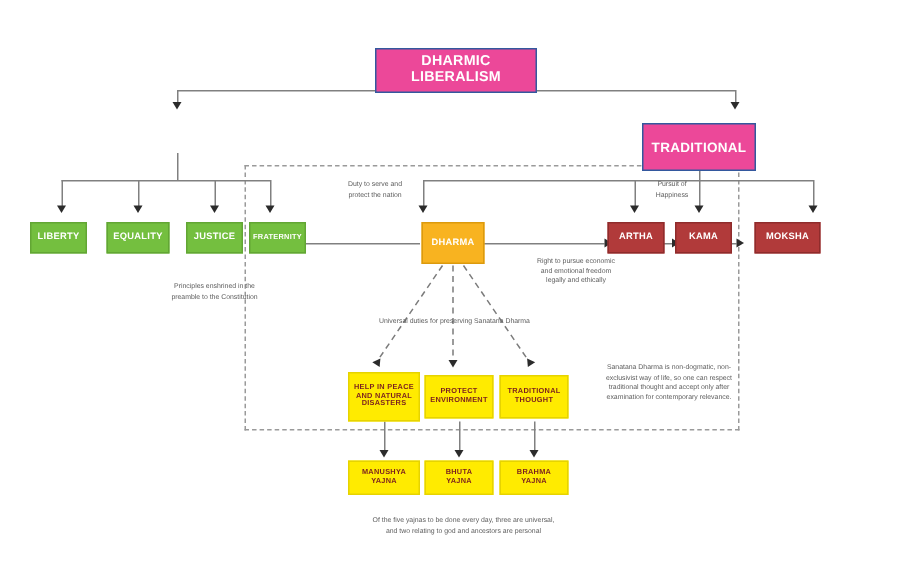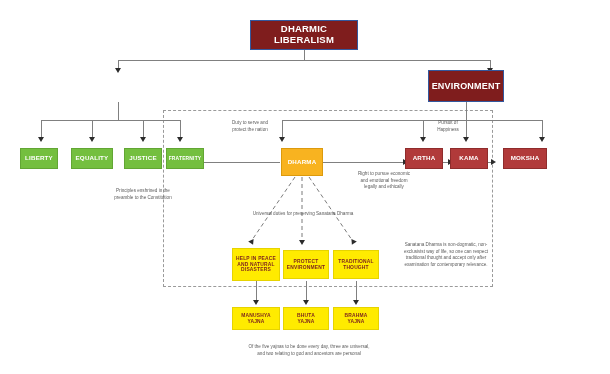--- a/index.html
+++ b/index.html
@@ -26,23 +26,24 @@
     align-items: center;
     justify-content: center;
     text-align: center;
     font-weight: bold;
     line-height: 1.12;
     letter-spacing: 0.2px;
     white-space: pre-line;
     border: 1px solid rgba(0,0,0,0.12);
   }
   .node.blue {
-    background: #7f1d1d;
+    background: #ec4899;
     color: #ffffff;
     border-color: #33589e;
+    margin-top: 12px;
   }
   .node.green {
     background: #74bf3f;
     color: #ffffff;
     border-color: #62a634;
   }
   .node.red {
     background: #b13a3a;
     color: #ffffff;
     border-color: #8f2c2c;
@@ -183,21 +184,21 @@
   <div class="ln v" style="left:306px; top:281px; height:21px;"></div>
   <div class="ln v" style="left:356px; top:281px; height:21px;"></div>
   <div class="arw down" style="left:252.8px; top:300px;"></div>
   <div class="arw down" style="left:302.8px; top:300px;"></div>
   <div class="arw down" style="left:352.8px; top:300px;"></div>
 
   <div class="node blue t-title" style="left:250px; top:20px; width:108px; height:30px;">DHARMIC
 LIBERALISM</div>
 
 
-  <div class="node blue t-lvl2" style="left:428px; top:70px; width:76px; height:32px;">ENVIRONMENT</div>
+  <div class="node blue t-lvl2" style="left:428px; top:70px; width:76px; height:32px;">TRADITIONAL</div>
 
   <div class="node green t-lvl3" style="left:20px; top:148px; width:38px; height:21px;">LIBERTY</div>
   <div class="node green t-lvl3" style="left:71px; top:148px; width:42px; height:21px;">EQUALITY</div>
   <div class="node green t-lvl3" style="left:124px; top:148px; width:38px; height:21px;">JUSTICE</div>
   <div class="node green t-small" style="left:166px; top:148px; width:38px; height:21px;">FRATERNITY</div>
 
   <div class="node orange t-lvl3" style="left:281px; top:148px; width:42px; height:28px;">DHARMA</div>
 
   <div class="node red t-lvl3" style="left:405px; top:148px; width:38px; height:21px;">ARTHA</div>
   <div class="node red t-lvl3" style="left:450px; top:148px; width:38px; height:21px;">KAMA</div>

